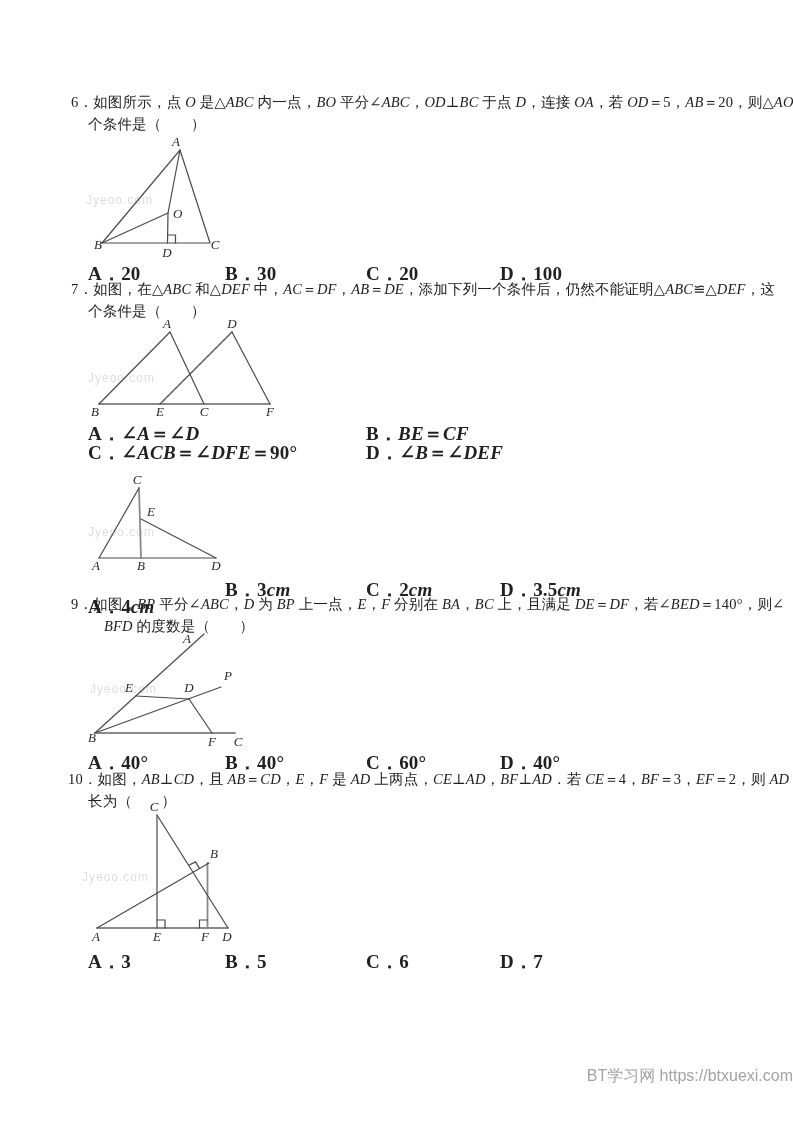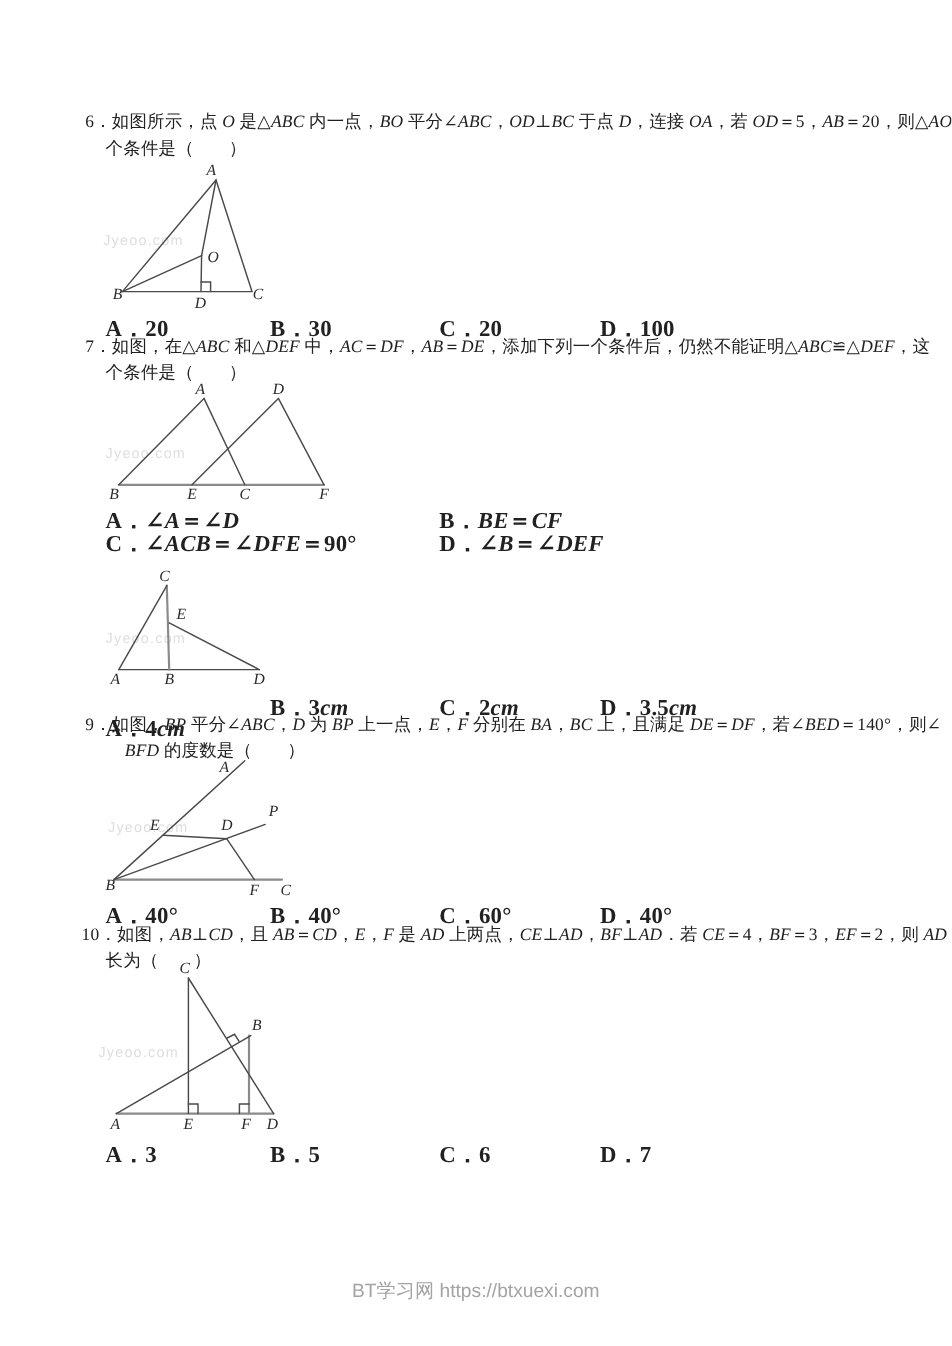--- a/index.html
+++ b/index.html
@@ -9,21 +9,21 @@
   .opt{position:absolute;font-size:19px;white-space:nowrap;letter-spacing:0.2px;font-weight:bold;}
   i{font-style:italic;}
   .fig{position:absolute;overflow:visible;}
   .fig path,.fig line{fill:none;stroke:#4a4a4a;stroke-width:1.2;stroke-linecap:round;stroke-linejoin:miter;}
   .fig .thick{stroke:#8a8a8a;stroke-width:1.8;}
   .fig text{font-size:13px;font-style:italic;fill:#2a2a2a;text-anchor:middle;
             font-family:"Liberation Serif","DejaVu Serif",serif;}
   .fig text.ts{text-anchor:start;}
   .wm{position:absolute;font-family:"Liberation Sans","DejaVu Sans",sans-serif;
       font-size:12px;color:#dedede;letter-spacing:1px;}
-  .footer{position:absolute;left:0;right:0;top:1066px;text-align:center;
+  .footer{position:absolute;left:0;right:0;top:1066px;text-align:right;
           font-family:"Liberation Sans","DejaVu Sans",sans-serif;font-size:16px;color:#a3a3a3;}
 </style>
 </head>
 <body>
 
 <div class="page">
 
   <div class="wm" style="left:86px;top:193px">Jyeoo.com</div>
   <div class="wm" style="left:88px;top:371px">Jyeoo.com</div>
   <div class="wm" style="left:88px;top:525px">Jyeoo.com</div>

